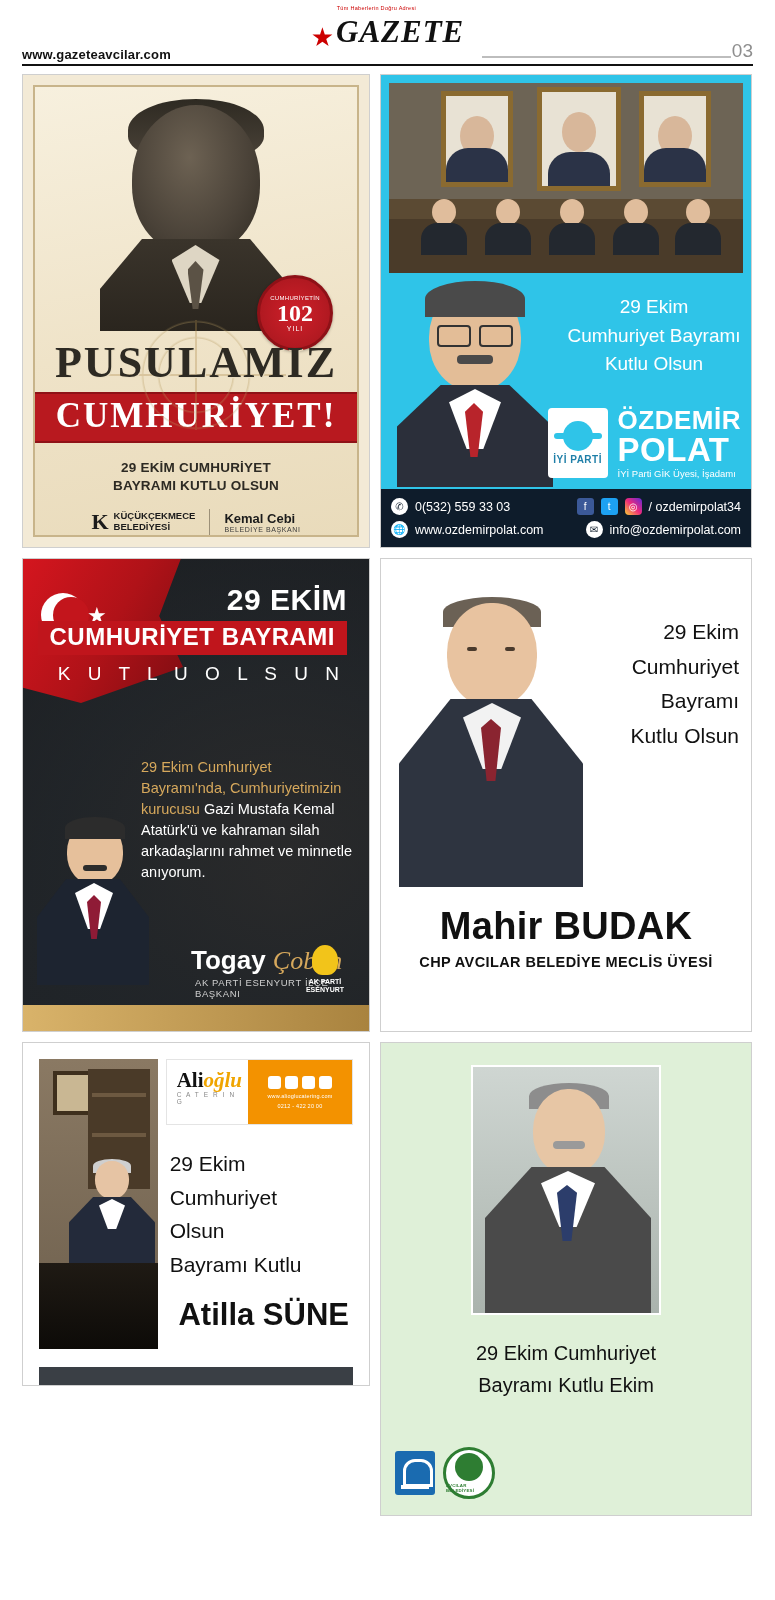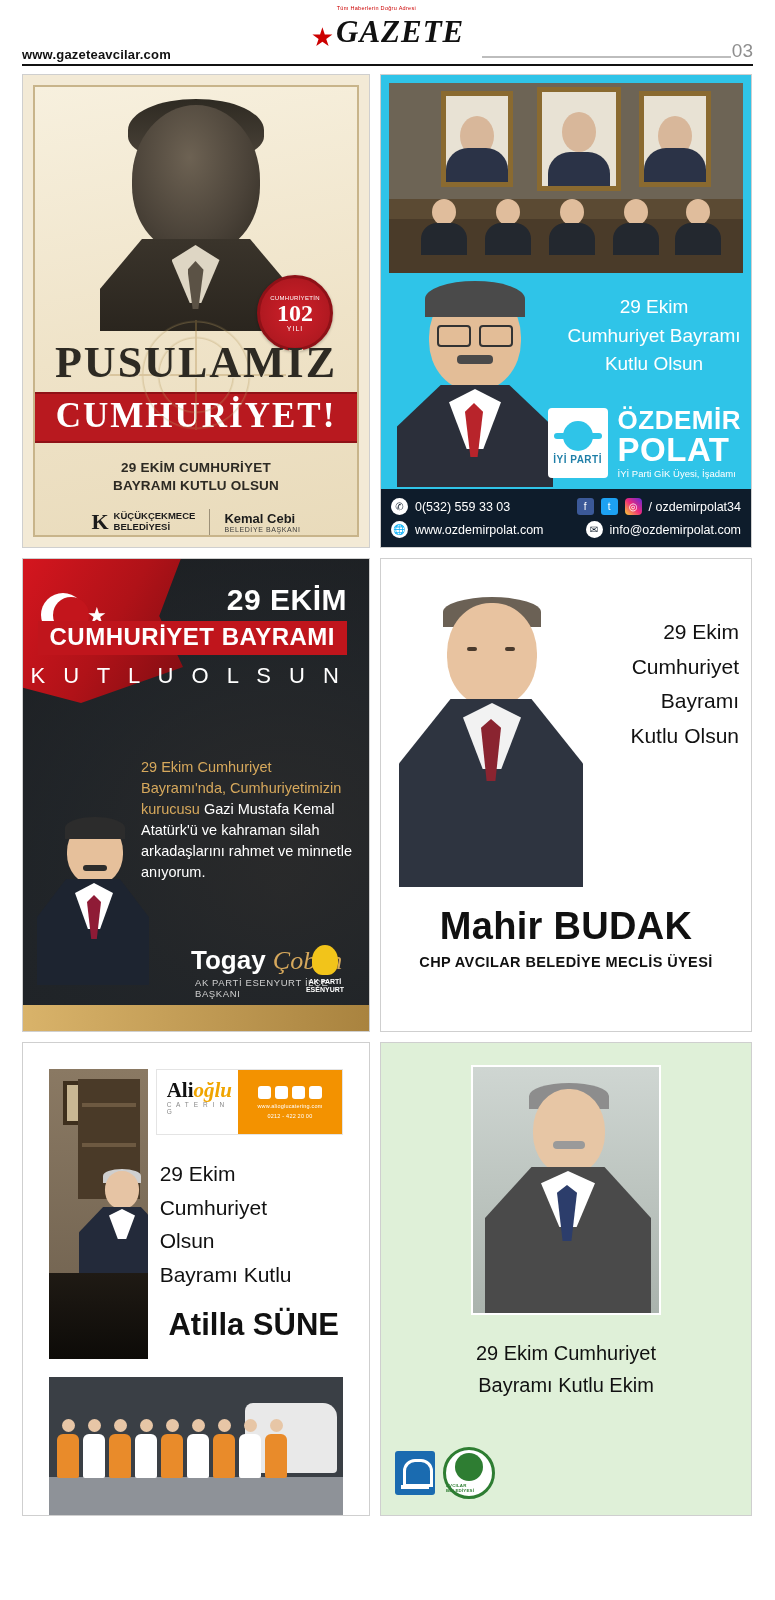--- a/index.html
+++ b/index.html
@@ -177,21 +177,21 @@
     clip-path: polygon(0 0, 100% 0, 86% 42%, 100% 76%, 40% 100%, 0 88%);
   }
   .flag .crescent { position:absolute; left: 28px; top: 40px; width: 44px; height: 44px; border-radius:50%;
                     background:#fff; }
   .flag .crescent:after { content:""; position:absolute; left:12px; top:4px; width:36px; height:36px;
                     border-radius:50%; background:#c3151c; }
   .flag .star { position:absolute; left: 74px; top: 52px; color:#fff; font-size: 22px; line-height:1; }
   .ad3-t1 { position:absolute; right: 22px; top: 24px; color:#fff; font-size: 30px; font-weight: 700; letter-spacing:.5px; }
   .ad3-t2 { position:absolute; right: 22px; top: 62px; background:#c0151c; color:#fff;
             font-size: 24px; font-weight: 700; padding: 2px 12px 4px; letter-spacing:.5px; }
-  .ad3-t3 { position:absolute; right: 24px; top: 104px; color:#fff; font-size: 22px; letter-spacing: 6px; }
+  .ad3-t3 { position:absolute; right: 24px; top: 104px; color:#fff; font-size: 19px; letter-spacing: 6px; }
   .ad3-body { position:absolute; left: 118px; top: 198px; width: 218px; font-size: 14.5px; line-height: 1.45; color:#fff; }
   .ad3-body .hl { color:#d6a85c; }
   .ad3-person { position:absolute; left: 14px; top: 258px; width: 112px; height: 168px; }
   .t-head { position:absolute; left:30px; top:4px; width:56px; height:64px; border-radius:48%; background:#e6c09b; }
   .t-hair { position:absolute; left:28px; top:0; width:60px; height:22px; border-radius:50% 50% 0 0; background:#2c2c2c; }
   .t-must { position:absolute; left:46px; top:48px; width:24px; height:6px; background:#2c2c2c; border-radius:3px; }
   .t-suit { position:absolute; left:0; top:62px; width:112px; height:106px; background:#1d2430;
             clip-path: polygon(26% 0,74% 0,100% 36%,100% 100%,0 100%,0 36%); }
   .t-shirt { position:absolute; left:38px; top:66px; width:38px; height:46px; background:#fff;
              clip-path: polygon(50% 0,100% 22%,66% 100%,34% 100%,0 22%); }
@@ -221,21 +221,21 @@
   .m-shirt { position:absolute; left:70px; top:116px; width:58px; height:66px; background:#f2f2f2;
              clip-path: polygon(50% 0,100% 22%,66% 100%,34% 100%,0 22%); }
   .m-tie { position:absolute; left:88px; top:132px; width:20px; height:62px; background:#8a2430;
            clip-path: polygon(50% 0,100% 14%,72% 100%,28% 100%,0 14%); }
   .ad4-head { flex:1; padding-left: 6px; padding-top: 44px; text-align: right; font-size: 21px;
               line-height: 1.65; color:#111; }
   .ad4-name { text-align:center; font-size: 38px; font-weight: bold; letter-spacing:.3px; margin-top: 4px; }
   .ad4-role { text-align:center; font-size: 14.5px; font-weight: bold; letter-spacing: .4px; margin-top: 6px; }
 
   
-  .ad5 { height: 474px; background:#fff; padding: 26px; }
+  .ad5 { height: 344px; background:#fff; padding: 16px; }
   .ad5-row { display:flex; gap: 8px; height: 300px; }
   .ad5-office { width: 148px; height: 290px; background:#6b5a46; position:relative; overflow:hidden; }
   .off-wall { position:absolute; inset:0; background: linear-gradient(180deg,#8a7963 0%,#6d5f4d 100%); }
   .off-frame { position:absolute; left: 14px; top: 12px; width: 58px; height: 44px; border:4px solid #3e2f1d; background:#c9b793; }
   .off-shelf { position:absolute; right: 8px; top: 10px; width: 62px; height: 120px; background:#4a3a28; }
   .off-shelf:before { content:""; position:absolute; left:4px; top:24px; right:4px; height:4px; background:#6d5941; }
   .off-shelf:after { content:""; position:absolute; left:4px; top:64px; right:4px; height:4px; background:#6d5941; }
   .off-desk { position:absolute; left:0; right:0; bottom:0; height: 86px; background: linear-gradient(180deg,#1f1a14,#0d0b08); }
   .off-man { position:absolute; left: 26px; bottom: 78px; width: 92px; height: 110px; }
   .off-man .h { position:absolute; left:30px; top:0; width:34px; height:38px; border-radius:48%; background:#e6c4a4; }

